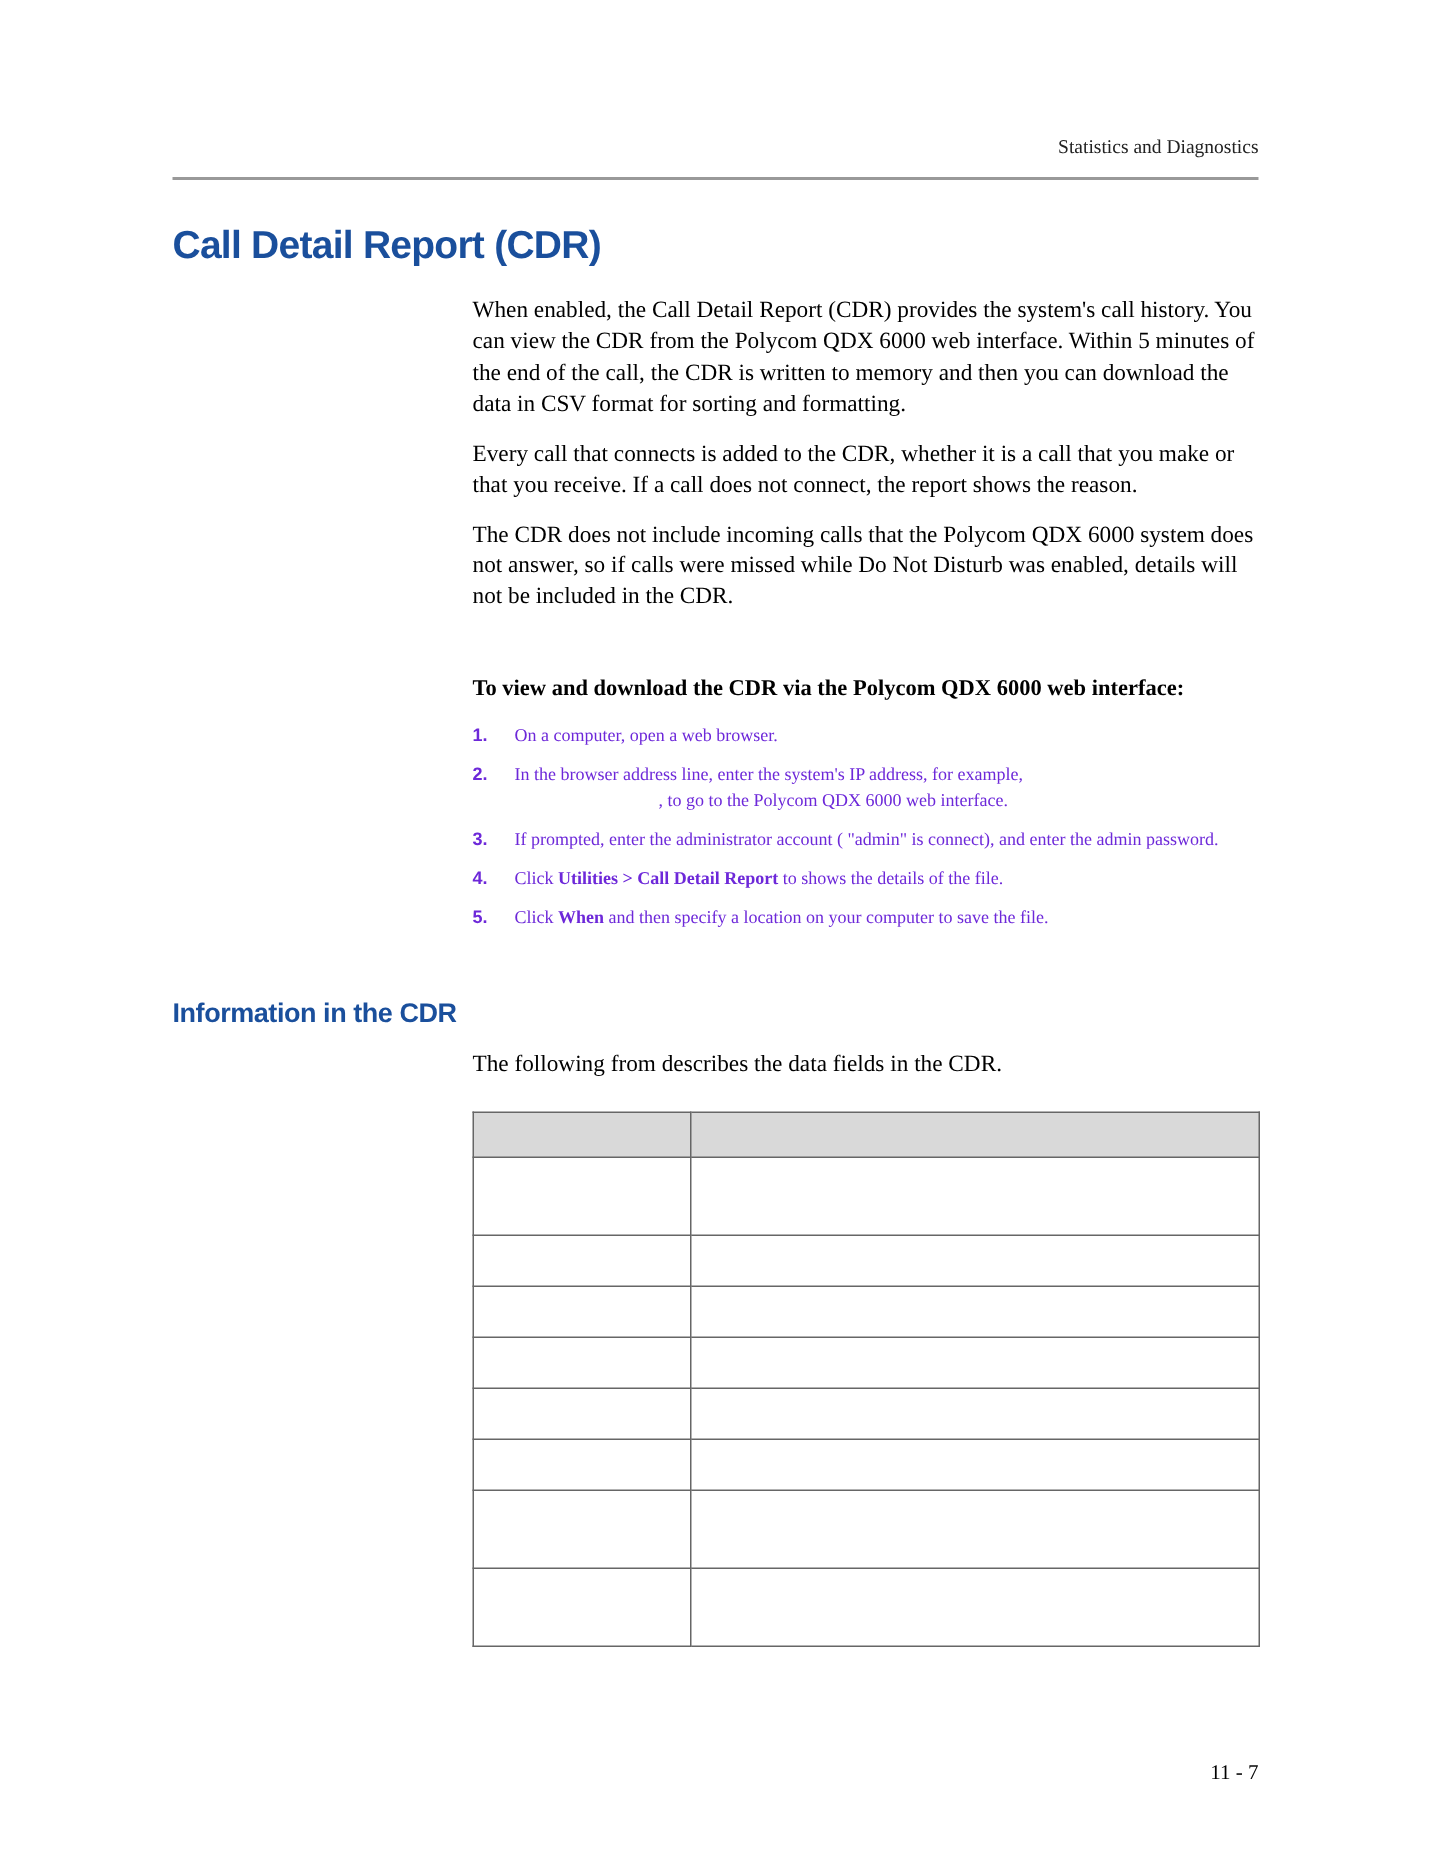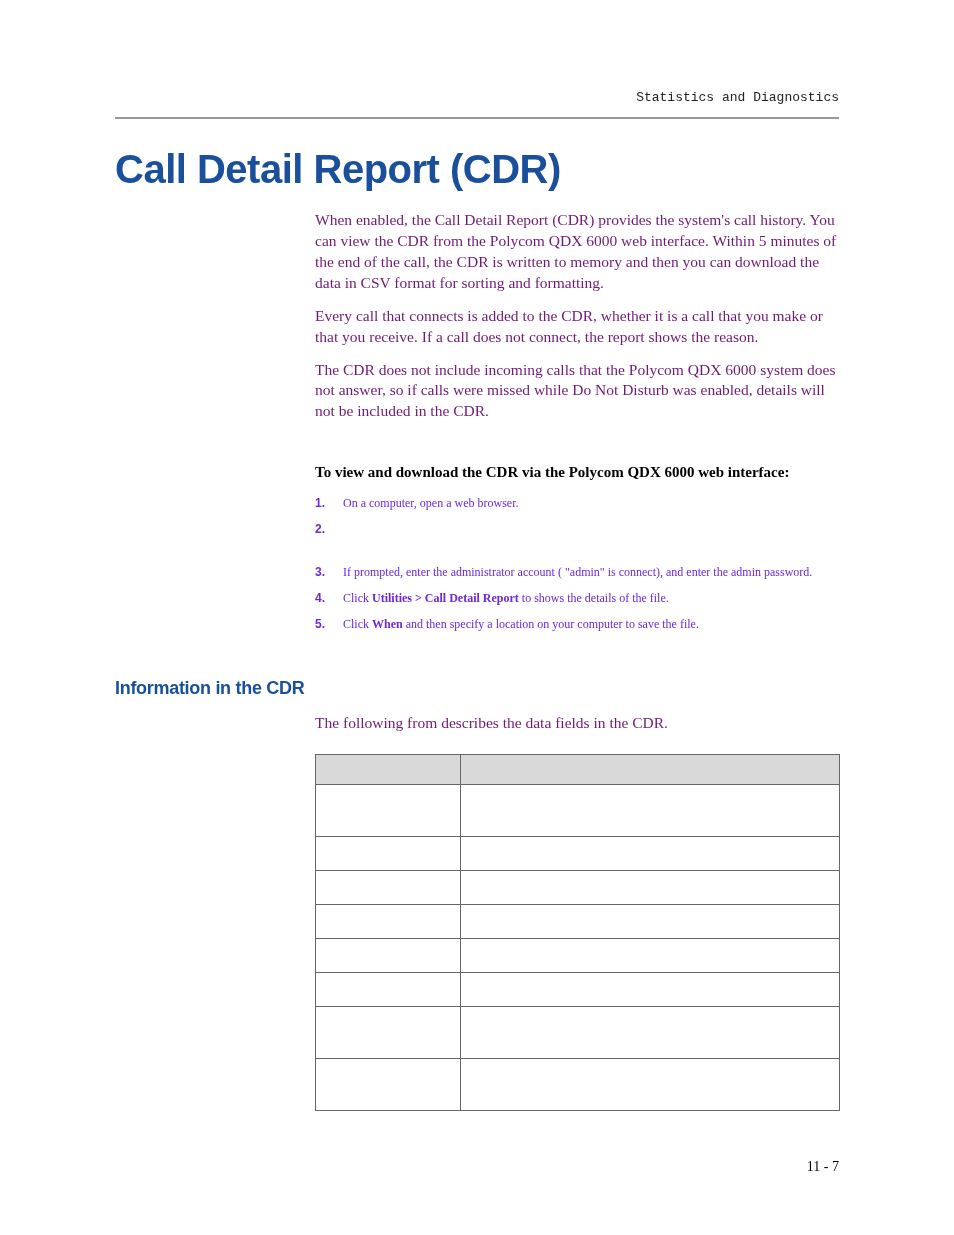--- a/index.html
+++ b/index.html
@@ -11,42 +11,42 @@
       background: #ffffff;
       font-family: Georgia, 'Times New Roman', serif;
       width: 954px;
       height: 1235px;
       position: relative;
       padding: 90px 115px 60px 115px;
     }
     .header-area {
       text-align: right;
       font-size: 13px;
-      font-family: Liberation Mono, monospace;
+      font-family: Liberation Serif, serif;
       color: #222;
       margin-bottom: 12px;
     }
     .hr-line {
       border: none;
       border-top: 2px solid #999;
       margin-bottom: 28px;
     }
     .main-title {
       font-family: 'Helvetica Neue', Arial, sans-serif;
       font-weight: bold;
-      font-size: 40px;
+      font-size: 26px;
       color: #1a4f9c;
       letter-spacing: -0.5px;
       margin-bottom: 18px;
     }
     .body-para {
       font-family: 'Book Antiqua', Palatino, Georgia, serif;
       font-size: 15.5px;
       line-height: 1.35;
-      color: #701a75;
+      color: #000000;
       margin-left: 200px;
       margin-bottom: 12px;
     }
     .procedure-heading {
       font-family: Liberation Serif, serif;
       font-weight: bold;
       font-size: 15px;
       color: #000;
       margin-left: 200px;
       margin-top: 42px;
@@ -108,21 +108,21 @@
       border: 1px solid #666;
       font-family: 'Helvetica Neue', Arial, sans-serif;
       font-size: 13px;
       padding: 6px 8px;
       vertical-align: top;
     }
     .col-a { width: 145px; }
     .col-b { width: 380px; }
     .page-number {
       position: absolute;
-      bottom: 60px;
+      bottom: 44px;
       right: 115px;
       font-family: 'Book Antiqua', Palatino, Georgia, serif;
       font-size: 14px;
       color: #000;
     }
   </style>
 </head>
 <body>
 
 <div class="header-area">
@@ -134,21 +134,21 @@
 <h1 class="main-title">Call Detail Report (CDR)</h1>
 
 <p class="body-para">When enabled, the Call Detail Report (CDR) provides the system's call history. You can view the CDR from the Polycom QDX 6000 web interface. Within 5 minutes of the end of the call, the CDR is written to memory and then you can download the data in CSV format for sorting and formatting.</p>
 <p class="body-para">Every call that connects is added to the CDR, whether it is a call that you make or that you receive. If a call does not connect, the report shows the reason.</p>
 <p class="body-para">The CDR does not include incoming calls that the Polycom QDX 6000 system does not answer, so if calls were missed while Do Not Disturb was enabled, details will not be included in the CDR.</p>
 
 <div class="procedure-heading">To view and download the CDR via the Polycom QDX 6000 web interface:</div>
 
 <ol class="ordered-list">
   <li><span>On a computer, open a web browser.</span></li>
-  <li><br>&nbsp;&nbsp;&nbsp;&nbsp;&nbsp;&nbsp;&nbsp;&nbsp;&nbsp;&nbsp;&nbsp;&nbsp;&nbsp;&nbsp;&nbsp;&nbsp;&nbsp;&nbsp;&nbsp;&nbsp;&nbsp;&nbsp;&nbsp;&nbsp;&nbsp;&nbsp;&nbsp;&nbsp;&nbsp;&nbsp;&nbsp;&nbsp;</li>
+  <li><span>In the browser address line, enter the system's IP address, for example, </span><br>&nbsp;&nbsp;&nbsp;&nbsp;&nbsp;&nbsp;&nbsp;&nbsp;&nbsp;&nbsp;&nbsp;&nbsp;&nbsp;&nbsp;&nbsp;&nbsp;&nbsp;&nbsp;&nbsp;&nbsp;&nbsp;&nbsp;&nbsp;&nbsp;&nbsp;&nbsp;&nbsp;&nbsp;&nbsp;&nbsp;&nbsp;&nbsp;<span>, to go to the Polycom QDX 6000 web interface.</span></li>
   <li><span>If prompted, enter the administrator account ( "admin" is  connect), and enter the admin password.</span></li>
   <li><span>Click </span><span class="bold">Utilities &gt; Call Detail Report</span><span> to shows the details of the file.</span></li>
   <li><span>Click </span><span class="bold">When</span><span> and then specify a location on your computer to save the file.</span></li>
 </ol>
 
 <h2 class="sub-title">Information in the CDR</h2>
 
 <p class="body-para">The following from describes the data fields in the CDR.</p>
 
 <div class="table-wrap">

